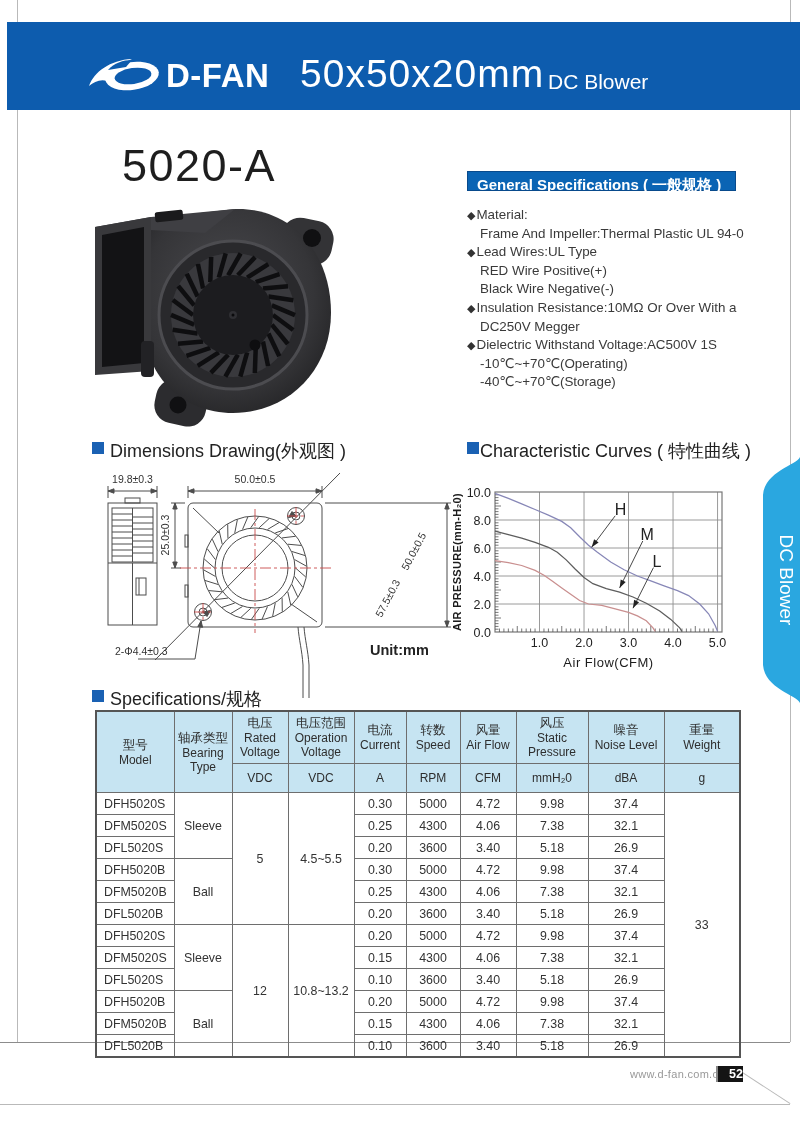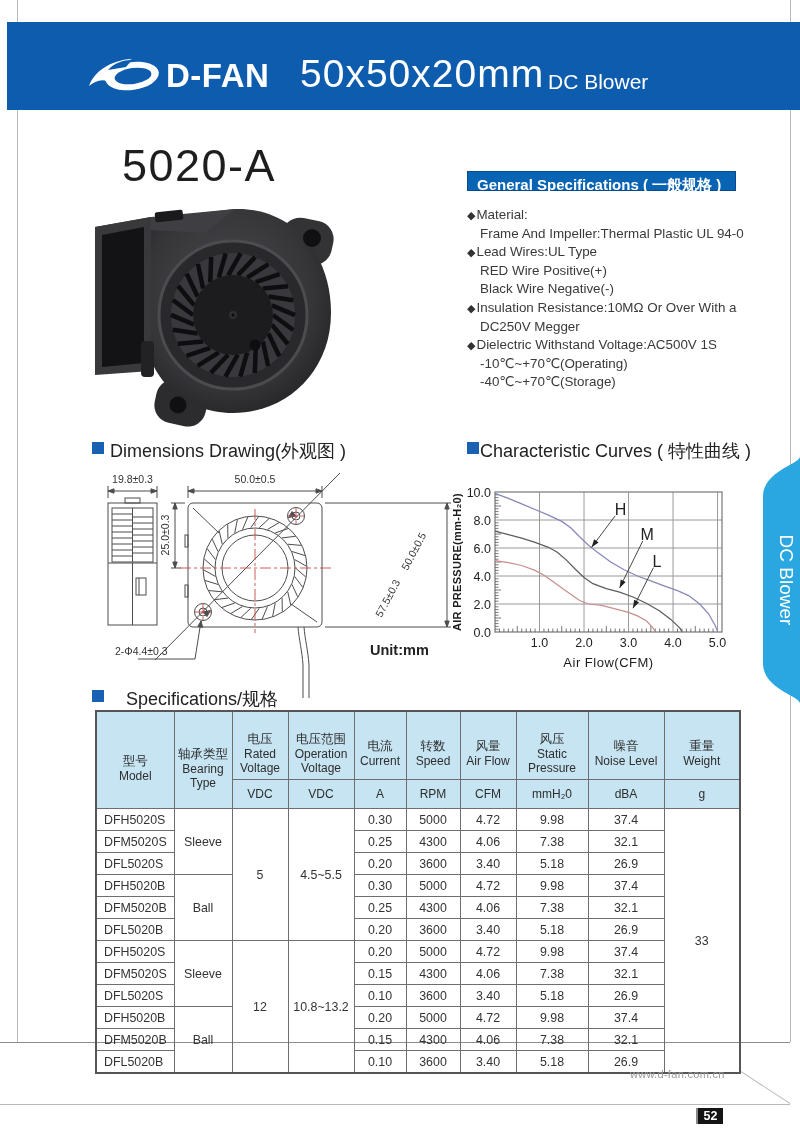--- a/index.html
+++ b/index.html
@@ -23,30 +23,30 @@
   .gsList .cont{padding-left:13px;}
   .gsList .dia{font-size:11px;margin-right:1px;color:#333;}
   
   .secBullet{position:absolute;width:12px;height:12px;background:#1a61b3;}
   .secTitle{position:absolute;font-size:18px;color:#222;font-weight:400;}
   
   #specTable{position:absolute;left:95px;top:710px;width:644px;border-collapse:collapse;
              table-layout:fixed;border:2px solid #555;}
   #specTable th,#specTable td{border:1px solid #6e6e6e;text-align:center;overflow:hidden;}
   #specTable thead th{background:#c6e4f2;font-weight:400;color:#2e2e2e;padding:4px 1px;}
-  #specTable thead .cn{font-size:12.5px;line-height:15px;margin-top:16px;}
+  #specTable thead .cn{font-size:12.5px;line-height:15px;}
   #specTable thead .en{font-size:12px;line-height:14px;}
   #specTable tr.units th{height:24px;font-size:12px;padding:2px;}
   #specTable td{font-size:12.4px;color:#333;height:21px;padding:0 2px;}
   #specTable td.model-cell{text-align:left;padding-left:7px;}
   
   .footUrl{position:absolute;left:630px;top:1068px;font-size:11px;color:#999;letter-spacing:.3px;}
-  .pageBadge{position:absolute;left:696px;top:1066px;width:25px;height:16px;background:#141414;
-             color:#fff;font-size:12.5px;font-weight:700;text-align:center;line-height:16px;
-             border-left:2px solid #888;margin-top:42px;}
+  .pageBadge{position:absolute;left:716px;top:1066px;width:25px;height:16px;background:#141414;
+             color:#fff;font-size:12.5px;font-weight:700;text-align:right;line-height:16px;
+             border-left:2px solid #888;}
   svg text{font-family:"Liberation Sans","DejaVu Sans",sans-serif;}
 </style>
 </head>
 <body>
 
 <div id="page">
 
   <div class="hair" style="left:17px;top:0;width:1px;height:1042px;"></div>
   <div class="hair" style="left:790px;top:0;width:1px;height:1042px;"></div>
   <div class="hair" style="left:0;top:1042px;width:790px;height:1px;background:#8c8c8c;"></div>
@@ -379,21 +379,21 @@
       <line x1="205.45490196078433" y1="101.60000000000001" x2="184.98039215686276" y2="142.20000000000002" stroke="#333" stroke-width="0.9"></line>
       <polygon points="184.98039215686276,142.20000000000002 186.08255923995458,133.7961182944458 191.08272517183028,136.31769332876658" fill="#222"></polygon>
     </svg>
 
   <svg class="abs" style="left:755px;top:455px;" width="45" height="250" viewBox="0 0 45 250">
     <path d="M45,2 C42,10 10,16 8,40 L8,210 C10,234 42,240 45,248 Z" fill="#2aa7e0"></path>
     <text transform="translate(25,125) rotate(90)" text-anchor="middle" fill="#ffffff" font-size="19">DC Blower</text>
   </svg>
 
   <div class="secBullet" style="left:92px;top:690px;"></div>
-  <div class="secTitle" style="left:126px;top:687px;">Specifications/规格</div>
+  <div class="secTitle" style="left:110px;top:687px;">Specifications/规格</div>
   <table id="specTable">
     <colgroup>
       <col style="width:78px">
         <col style="width:58px">
         <col style="width:56px">
         <col style="width:66px">
       <col style="width:52px">
         <col style="width:54px">
         <col style="width:56px">
         <col style="width:72px">

